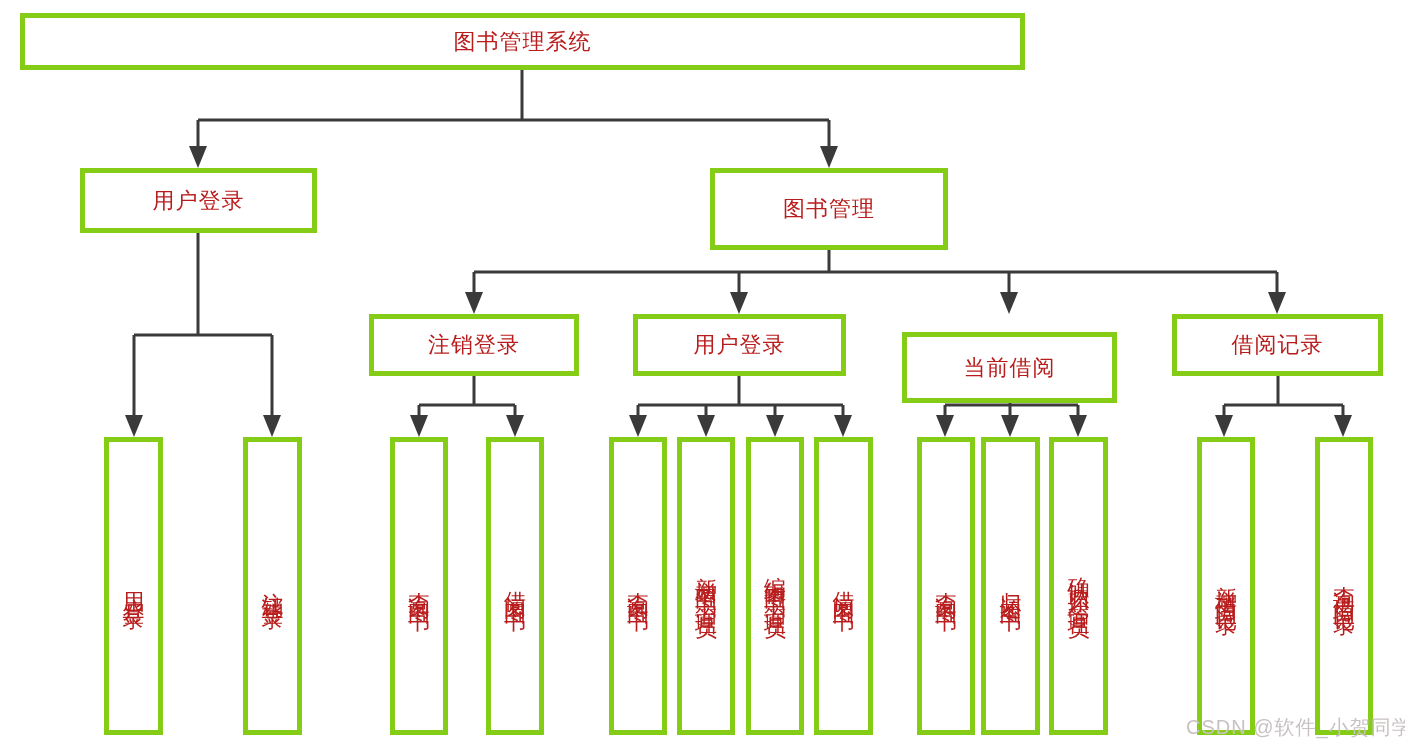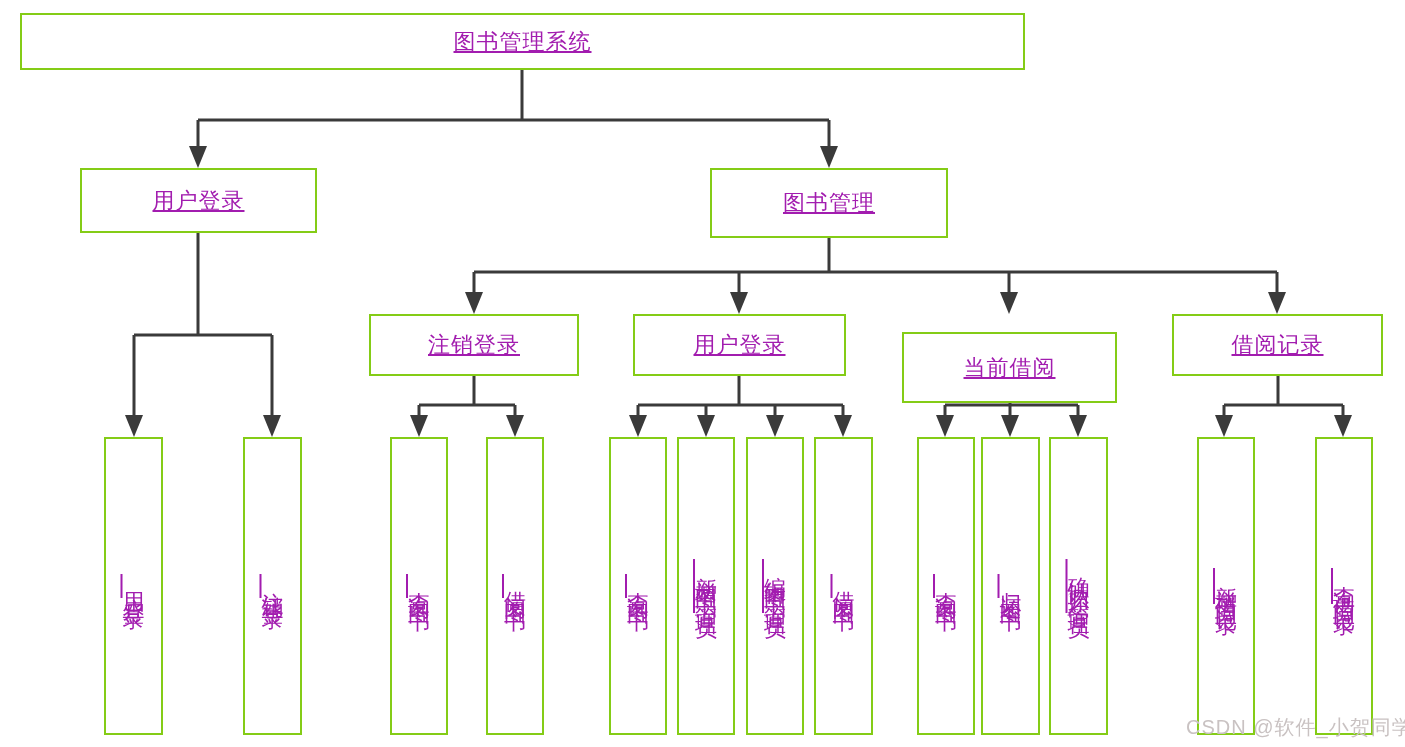--- a/index.html
+++ b/index.html
@@ -6,30 +6,29 @@
   #canvas{
     position:relative;
     width:1405px;height:747px;
     background:#ffffff;
     font-family:"Liberation Sans", sans-serif;
     overflow:hidden;
   }
   .node{
     position:absolute;
     box-sizing:border-box;
-    border:2px solid #84cc16;
+    border:5px solid #84cc16;
     background:#ffffff;
-    color:#a21caf;
+    color:#b91c1c;
     display:flex;
     align-items:center;
     justify-content:center;
     font-size:22px;
     letter-spacing:1px;
     z-index:2;
-    text-decoration:underline;
   }
   .root{font-size:22px;}
   .vnode{
     writing-mode:vertical-rl;
     text-orientation:mixed;
     letter-spacing:6px;
     font-size:22px;
     line-height:1;
     padding:10px 0;
   }
@@ -90,21 +89,21 @@
     <path class="head" d="M1069,415 L1087,415 L1078,437 Z"></path>
 
     <path class="wire" d="M1278,376 L1278,405 M1224,405 L1343,405 M1224,405 L1224,417 M1343,405 L1343,417"></path>
     <path class="head" d="M1215,415 L1233,415 L1224,437 Z"></path>
     <path class="head" d="M1334,415 L1352,415 L1343,437 Z"></path>
   </svg>
 
   <div class="node root" style="left:20px;top:13px;width:1005px;height:57px;">图书管理系统</div>
 
   <div class="node" style="left:80px;top:168px;width:237px;height:65px;">用户登录</div>
-  <div class="node" style="left:710px;top:168px;width:238px;height:70px;">图书管理</div>
+  <div class="node" style="left:710px;top:168px;width:238px;height:82px;">图书管理</div>
 
   <div class="node" style="left:369px;top:314px;width:210px;height:62px;">注销登录</div>
   <div class="node" style="left:633px;top:314px;width:213px;height:62px;">用户登录</div>
   <div class="node" style="left:902px;top:332px;width:215px;height:71px;">当前借阅</div>
   <div class="node" style="left:1172px;top:314px;width:211px;height:62px;">借阅记录</div>
 
   <div class="node vnode" style="left:104px;top:437px;width:59px;height:298px;">用户登录</div>
   <div class="node vnode" style="left:243px;top:437px;width:59px;height:298px;">注销登录</div>
 
   <div class="node vnode" style="left:390px;top:437px;width:58px;height:298px;">查询图书</div>

